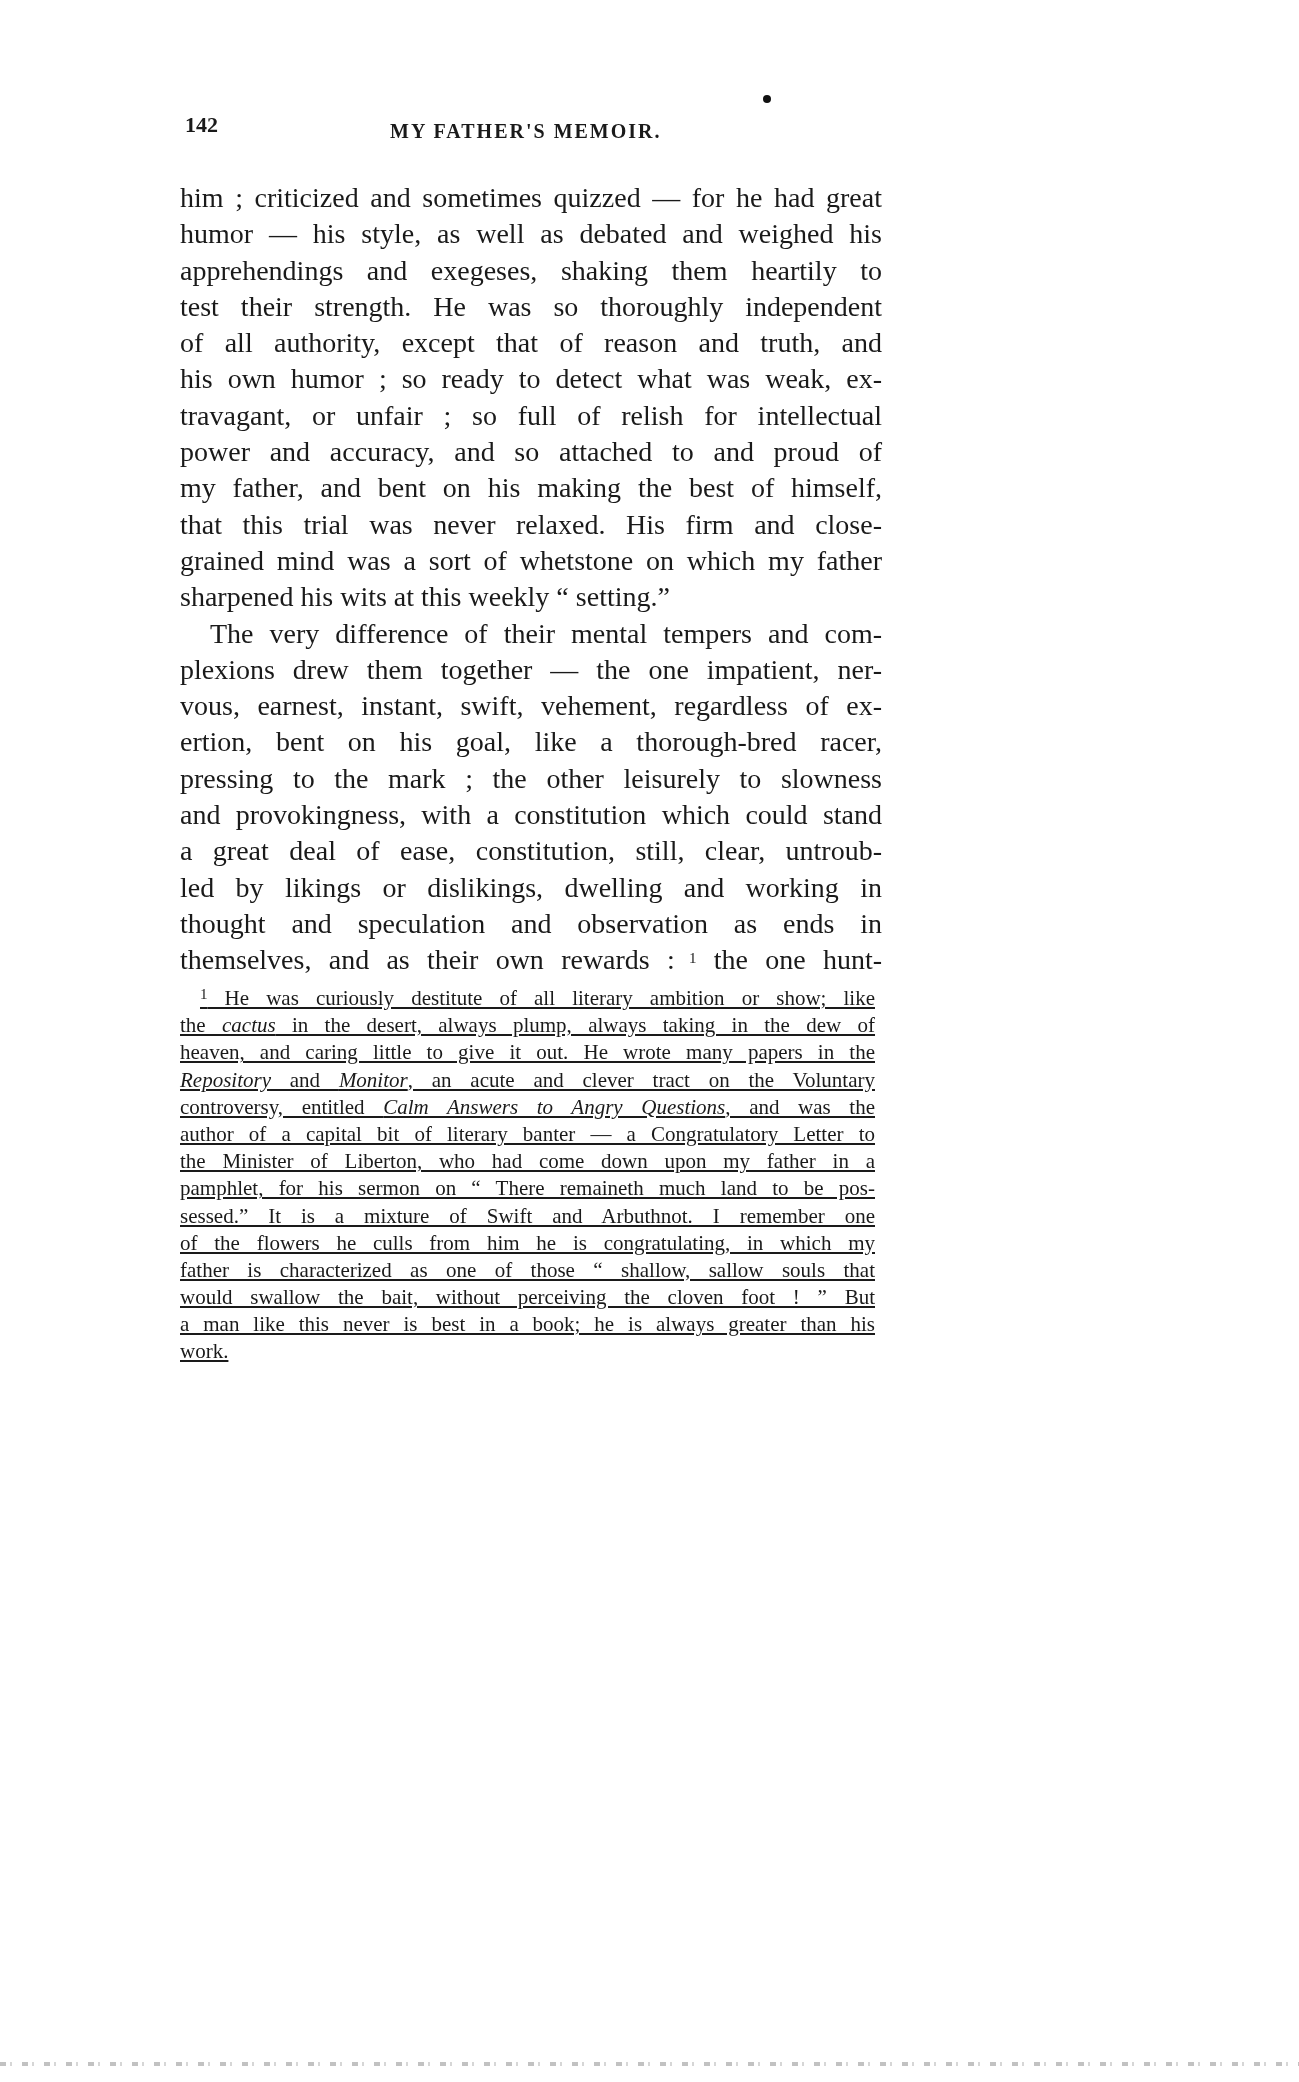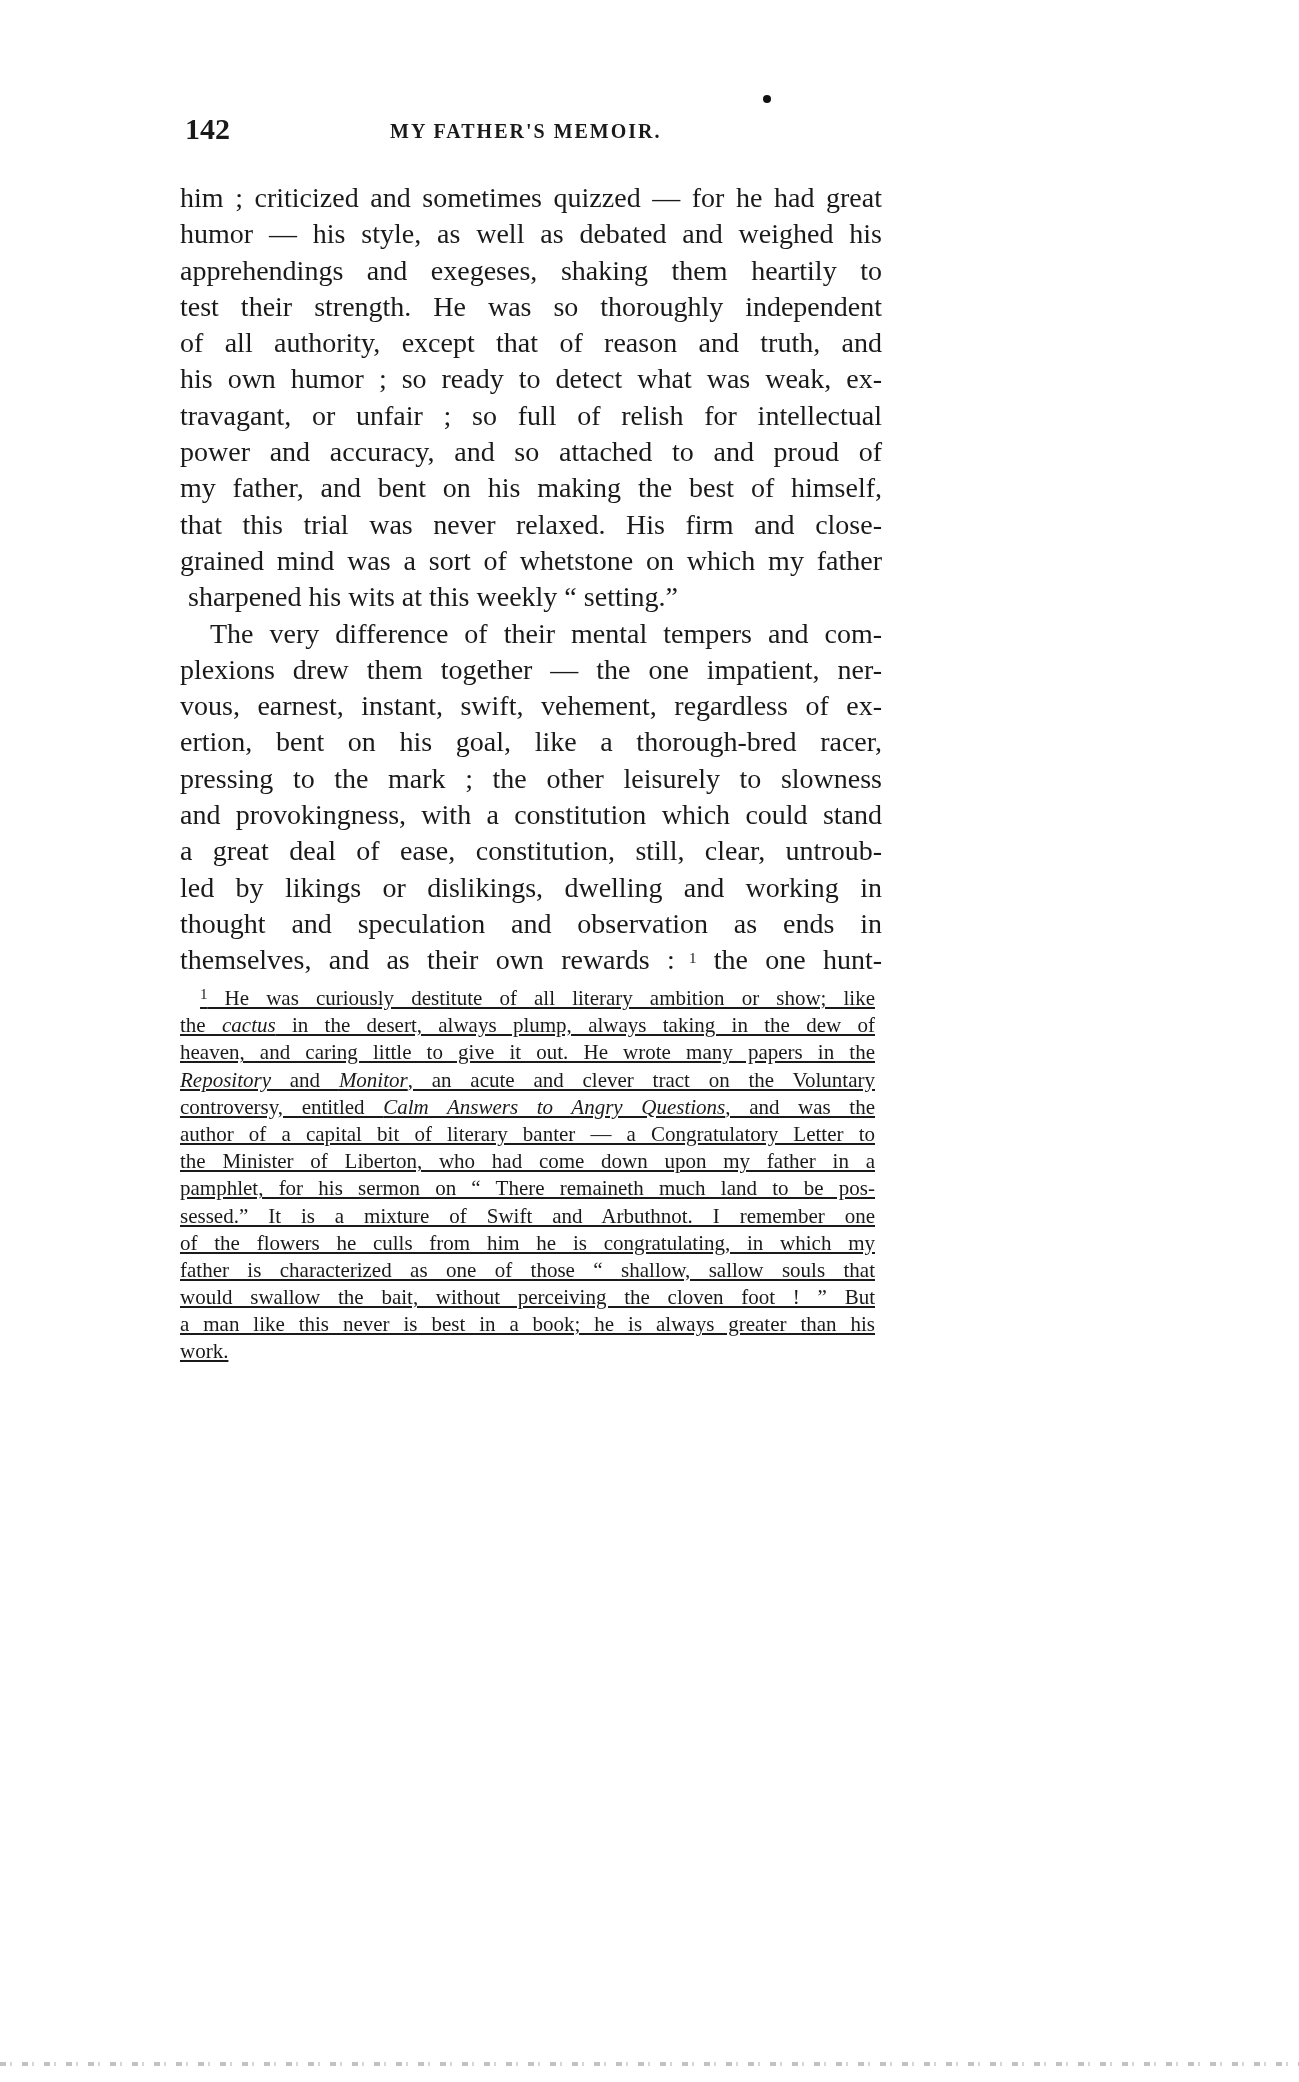--- a/index.html
+++ b/index.html
@@ -1,25 +1,25 @@
 <!DOCTYPE html>
 <html><head>
 <meta charset="utf-8">
 <style>
   html, body { margin:0; padding:0; background:#ffffff; }
   body { width:1299px; height:2082px; position:relative; overflow:hidden;
          font-family:"Liberation Serif", "DejaVu Serif", serif; color:#1a1a1a; }
   .page { position:absolute; left:0; top:0; width:1299px; height:2082px; }
   .header { position:absolute; top:112px; left:185px; width:700px; height:40px; }
-  .page-num { position:absolute; left:0; top:0; font-size:30px; font-weight:bold; }
+  .page-num { position:absolute; left:0; top:0; font-size:22px; font-weight:bold; }
   .running-head { position:absolute; left:205px; top:8px; font-size:20px; font-weight:bold; letter-spacing:2px; }
   .dot { position:absolute; left:763px; top:95px; width:8px; height:8px; border-radius:50%; background:#111; }
   .body-text { position:absolute; top:180px; left:180px; width:702px; font-size:28px; line-height:36.3px; }
   .line { display:block; text-align:justify; text-align-last:justify; white-space:nowrap; height:36.3px; }
-  .line.last { text-align-last:left;margin-left:8px; }
+  .line.last { text-align-last:left; }
   .line.indent { padding-left:30px; }
   .footnotes { position:absolute; top:985px; left:180px; width:695px; font-size:21px; line-height:27.2px; }
   .fline { display:block; text-align:justify; text-align-last:justify; white-space:nowrap; height:27.2px;text-decoration:underline; }
   .fline.last { text-align-last:left; }
   .fline.indent { padding-left:20px; }
   sup { font-size:15px; vertical-align:6px; line-height:0; }
   .scan-noise { position:absolute; left:0; top:2062px; width:1299px; height:4px;
     background:repeating-linear-gradient(90deg,#999 0 6px,transparent 6px 10px,#bbb 10px 12px,transparent 12px 22px); opacity:.6; }
 </style>
 </head>

